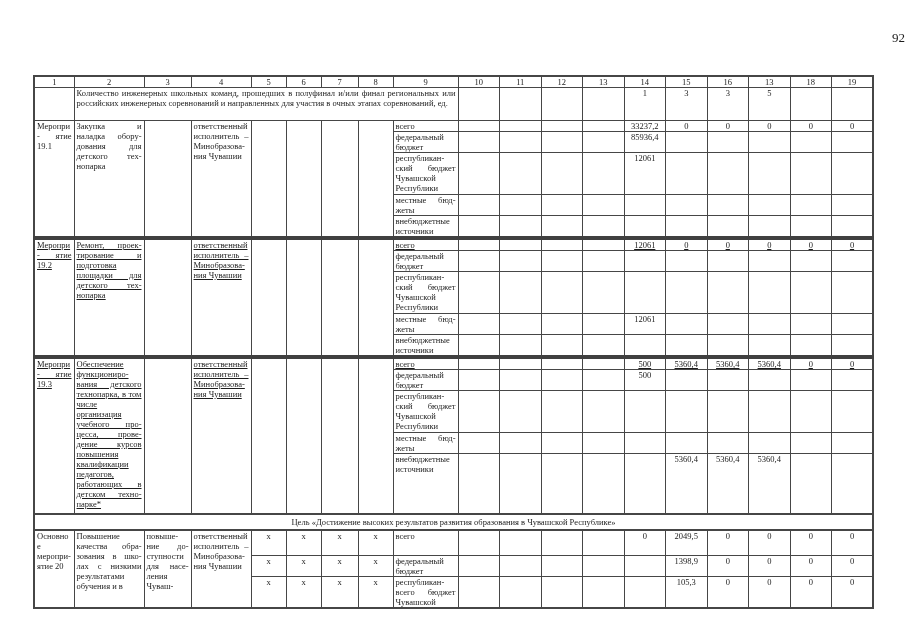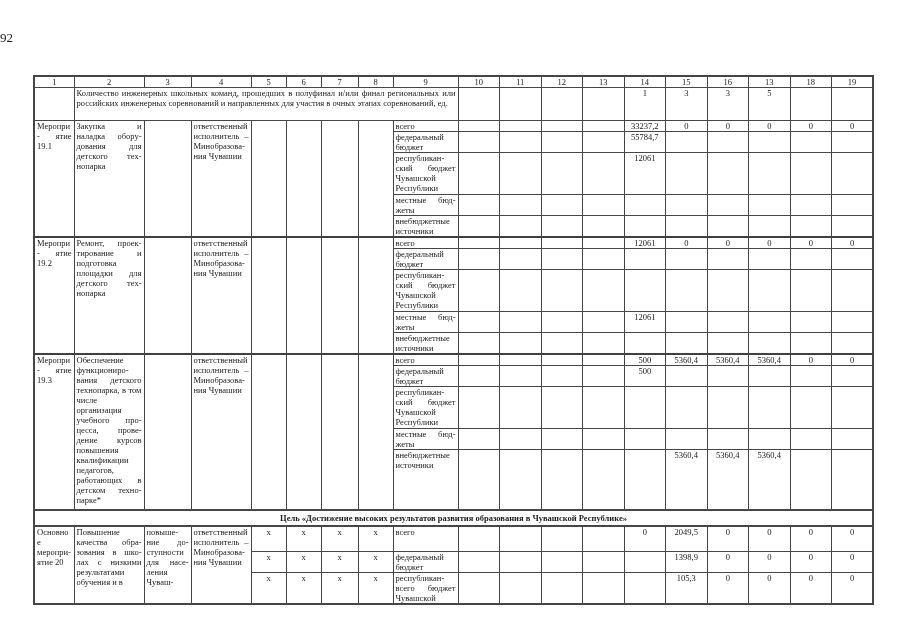--- a/index.html
+++ b/index.html
@@ -3,41 +3,41 @@
 <meta charset="utf-8">
 <style>
   html,body { margin:0; padding:0; }
   body {
     width:905px; height:640px; position:relative;
     background:#ffffff; color:#1c1c1c;
     font-family:"Liberation Serif", serif;
   }
   .page-number {
     position:absolute; top:30px; left:0; width:905px;
-    text-align:left; font-size:13px;
+    text-align:right; font-size:13px;
   }
   table.program {
     position:absolute; left:33px; top:75px; width:840px;
     border-collapse:collapse; table-layout:fixed;
     font-size:8.5px; line-height:10px;
     border:2px solid #464646;
   }
   td, th {
     border:1px solid #464646;
     padding:0 2px; vertical-align:top; overflow:hidden;
     word-wrap:break-word;
   }
   th {
     font-weight:normal; text-align:center; vertical-align:middle; padding:0;
   }
   td.jtext { text-align:justify;margin-left:24px; }
   td.num, td.xcell { text-align:center; }
-  tr.tsep > td { border-top:2px solid #404040; }
+  tr.tsep > td { border-top:4px solid #404040;text-decoration:underline; }
   tr.goal > td {
-    text-align:center; font-weight:bold;
+    text-align:center; font-weight:normal;
     border-top:2px solid #464646; border-bottom:2px solid #464646;
     vertical-align:middle;
   }
 </style>
 </head>
 <body>
 
 <div class="page-number">92</div>
 
 <table class="program">
@@ -121,21 +121,21 @@
         <td class="num">0</td>
         <td class="num">0</td>
         <td class="num">0</td>
       </tr>
   <tr style="height:20px">
     <td class="jtext">федеральный бюджет</td>
   <td class="num"></td>
         <td class="num"></td>
         <td class="num"></td>
         <td class="num"></td>
-        <td class="num">55784,7</td>
+        <td class="num">85936,4</td>
         <td class="num"></td>
         <td class="num"></td>
         <td class="num"></td>
         <td class="num"></td>
         <td class="num"></td>
       </tr>
   <tr style="height:42px">
     <td class="jtext">республикан- ский бюджет Чувашской Республики</td>
   <td class="num"></td>
         <td class="num"></td>

